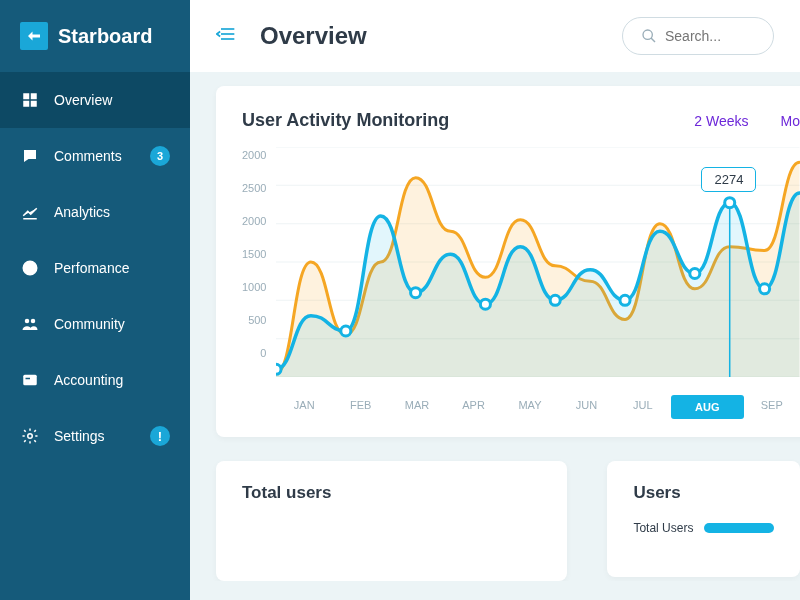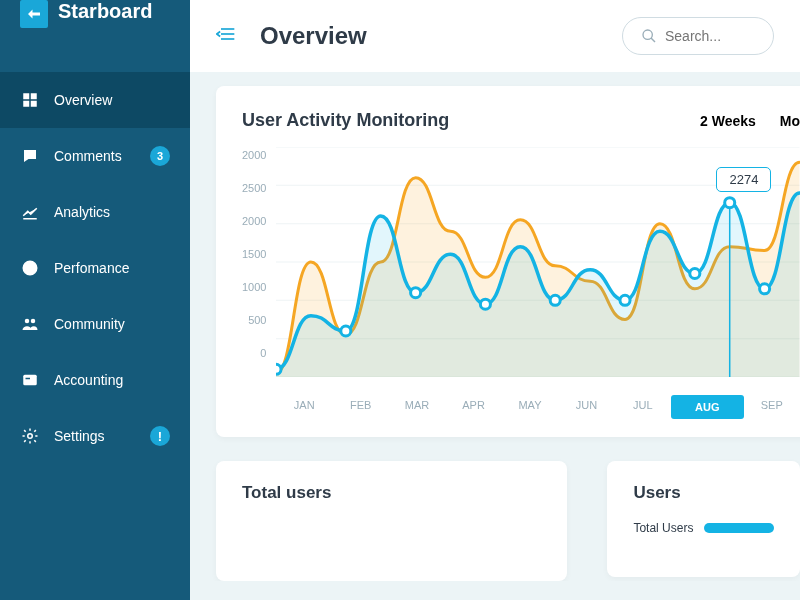--- a/index.html
+++ b/index.html
@@ -1,19 +1,19 @@
 <!DOCTYPE html>
 <html><head>
 <meta charset="utf-8">
 <style>
 *{box-sizing:border-box;margin:0;padding:0;font-family:Arial,Helvetica,sans-serif}
 body{width:800px;height:600px;overflow:hidden;background:#0f2a3d}
 .app{display:flex;width:800px;height:600px}
 .sidebar{width:190px;background:#155a7a;color:#fff;display:flex;flex-direction:column;flex-shrink:0}
-.logo{display:flex;align-items:flex-start;gap:10px;padding:0 20px;height:72px;background:#155a7a;font-weight:bold;font-size:20px}
+.logo{display:flex;align-items:center;gap:10px;padding:0 20px;height:72px;background:#155a7a;font-weight:bold;font-size:20px}
 .logo-icon{width:28px;height:28px;background:#1aa7d8;display:flex;align-items:center;justify-content:center;border-radius:2px}
 .logo-icon svg{width:18px;height:18px;fill:#fff}
 .nav{display:flex;flex-direction:column}
 .nav-item{display:flex;align-items:center;gap:14px;padding:18px 20px;font-size:14px;cursor:pointer;position:relative}
 .nav-item.active{background:#0d4964}
 .nav-item .icon{width:20px;height:20px;display:flex;align-items:center;justify-content:center;color:#fff}
 .nav-item .icon svg{width:18px;height:18px;fill:currentColor}
 .nav-item .label{flex:1}
 .badge{min-width:20px;height:20px;border-radius:10px;background:#1aa7d8;display:flex;align-items:center;justify-content:center;font-size:11px;font-weight:bold;color:#fff}
 .badge.alert{width:20px;font-size:13px}
@@ -23,21 +23,21 @@
 .collapse-btn svg{width:20px;height:16px;fill:none;stroke:#1aa7d8;stroke-width:2}
 .page-title{font-size:24px;font-weight:bold;color:#2f3b48;flex:1}
 .search{display:flex;align-items:center;gap:8px;border:1px solid #d0dce2;border-radius:22px;padding:10px 18px;min-width:150px;color:#9aadb8}
 .search svg{width:16px;height:16px;fill:none;stroke:#9aadb8;stroke-width:2}
 .search input{border:none;outline:none;font-size:14px;color:#0c4a6e;background:transparent;width:90px}
 .scroll{padding:14px 0 0 26px;overflow:hidden}
 .card{background:#fff;border-radius:8px;padding:24px 26px 18px 26px;box-shadow:0 2px 6px rgba(0,0,0,0.04)}
 .chart-card{width:610px;margin-bottom:24px}
 .chart-head{display:flex;align-items:center;margin-bottom:16px}
 .chart-title{font-size:18px;font-weight:bold;color:#2f3b48;flex:1}
-.periods{display:flex;gap:24px;font-size:14px;color:#000000;font-weight:700}
+.periods{display:flex;gap:32px;font-size:14px;color:#6d28d9;font-weight:400}
 .chart-body{position:relative;height:250px;display:flex}
 .yaxis{display:flex;flex-direction:column;justify-content:space-between;font-size:11px;color:#9aadb8;text-align:right;padding:2px 10px 18px 0;height:230px}
 .plot{flex:1;position:relative;height:250px}
 .line-blue{fill:none;stroke:#14b3e4;stroke-width:3.5;stroke-linecap:round}
 .area-blue{fill:rgba(20,179,228,0.12)}
 .line-orange{fill:none;stroke:#f5a623;stroke-width:3;stroke-linecap:round}
 .area-orange{fill:rgba(245,166,35,0.15)}
 .dot{fill:#fff;stroke:#14b3e4;stroke-width:3}
 .tooltip-line{stroke:#14b3e4;stroke-width:1.5}
 .tooltip-box{position:absolute;border:1.5px solid #14b3e4;background:#fff;color:#2f3b48;font-size:13px;font-weight:500;padding:4px 12px;border-radius:5px;white-space:nowrap}
@@ -193,21 +193,21 @@
                 <circle cx="0" cy="222.33333333333334" r="5" class="dot"></circle>
                 <circle cx="69.33333333333333" cy="184" r="5" class="dot"></circle>
                 <circle cx="138.66666666666666" cy="145.66666666666669" r="5" class="dot"></circle>
                 <circle cx="208" cy="157.16666666666669" r="5" class="dot"></circle>
                 <circle cx="277.3333333333333" cy="153.33333333333334" r="5" class="dot"></circle>
                 <circle cx="346.66666666666663" cy="153.33333333333334" r="5" class="dot"></circle>
                 <circle cx="416" cy="126.5" r="5" class="dot"></circle>
                 <circle cx="450.66666666666663" cy="55.66" r="5" class="dot"></circle>
                 <circle cx="485.3333333333333" cy="141.83333333333331" r="5" class="dot"></circle>
               </svg>
-            <div class="tooltip-box" id="tooltip" style="left: 440px; top: 19.66px;">
+            <div class="tooltip-box" id="tooltip" style="left: 425px; top: 19.66px;">
               <span>2274</span>
             </div>
           </div>
         </div>
         <div class="xaxis">
           <span>JAN</span>
           <span>FEB</span>
           <span>MAR</span>
           <span>APR</span>
           <span>MAY</span>

